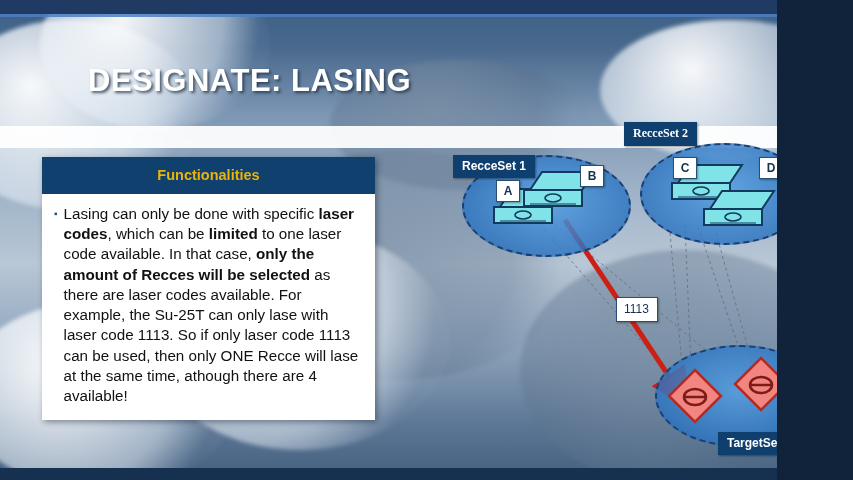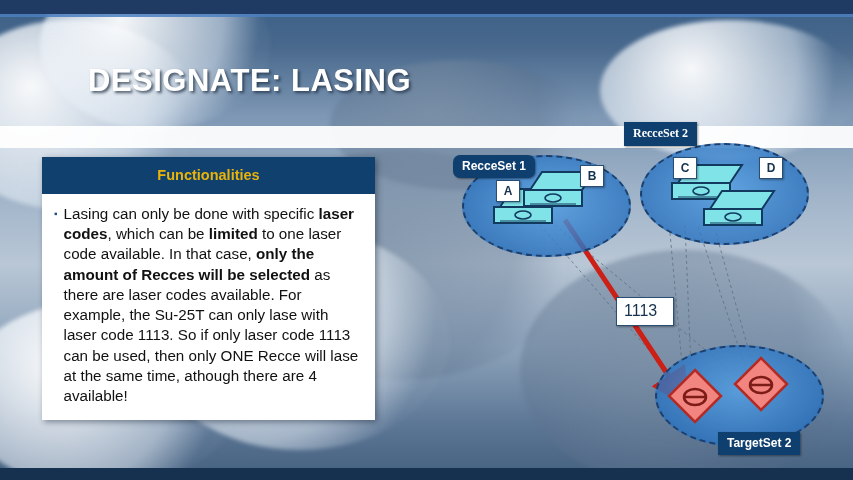--- a/index.html
+++ b/index.html
@@ -8,21 +8,21 @@
   }
   body {
     width: 853px;
     height: 480px;
     overflow: hidden;
     font-family: "Liberation Sans", sans-serif;
     background: #11233a;
   }
   .slide {
     position: relative;
-    width: 853px;
+    width: 777px;
     height: 480px;
     overflow: hidden;
     background: linear-gradient(180deg, #3b5f86 0%, #49698d 10%, #7d97b4 24%, #9fb3c8 40%, #b9c7d6 55%, #8fa5bc 72%, #5d7796 88%, #44607f 100%);
   }
 
   
   .cloud {
     position: absolute;
     border-radius: 50%;
     background: radial-gradient(circle at 35% 35%, rgba(255,255,255,0.95), rgba(230,238,246,0.55) 55%, rgba(200,214,230,0.05) 75%);
@@ -141,22 +141,22 @@
     width: 22px; height: 20px;
     line-height: 20px;
     text-align: center;
     box-shadow: 1px 1px 2px rgba(0,0,0,0.35);
   }
   .code-label {
     position: absolute;
     background: #ffffff;
     border: 1px solid #2a4d74;
     color: #16324f;
-    font-size: 16px;
-    padding: 4px 16px 5px 7px;
+    font-size: 12px;
+    padding: 4px 8px 5px 7px;
     box-shadow: 1px 1px 2px rgba(0,0,0,0.35);
   }
   .recce-icon { position: absolute; }
   .target-icon { position: absolute; }
   svg.overlay {
     position: absolute;
     left: 0; top: 0;
     width: 420px; height: 360px;
     overflow: visible;
   }
@@ -269,20 +269,20 @@
         <ellipse cx="29" cy="30" rx="11" ry="8" fill="none" stroke="#7d1b16" stroke-width="2.5"></ellipse>
         <line x1="18" y1="30" x2="40" y2="30" stroke="#7d1b16" stroke-width="2.5"></line>
       </svg>
     </div>
 
     <div class="node-label" style="left:66px; top:65px;">A</div>
     <div class="node-label" style="left:150px; top:50px;">B</div>
     <div class="node-label" style="left:243px; top:42px;">C</div>
     <div class="node-label" style="left:329px; top:42px;">D</div>
 
-    <div class="set-label" style="left:23px; top:40px;border-radius:7px;">RecceSet 1</div>
+    <div class="set-label" style="left:23px; top:40px;">RecceSet 1</div>
     <div class="set-label" style="left:194px; top:7px;font-family:Liberation Serif, serif;">RecceSet 2</div>
     <div class="set-label" style="left:288px; top:317px;">TargetSet 2</div>
 
     <div class="code-label" style="left:186px; top:182px;">1113</div>
 
   </div>
 </div>
 
 </body></html>

